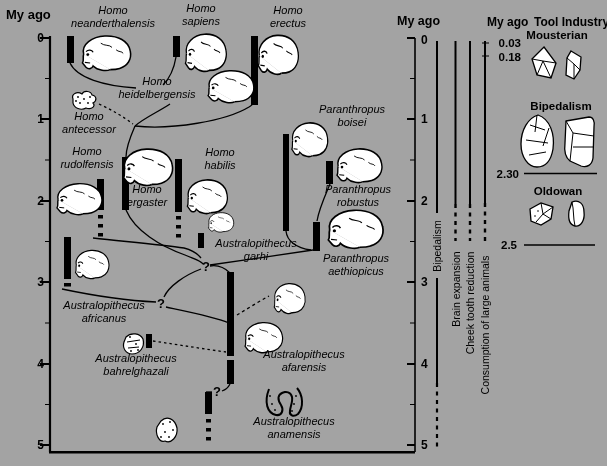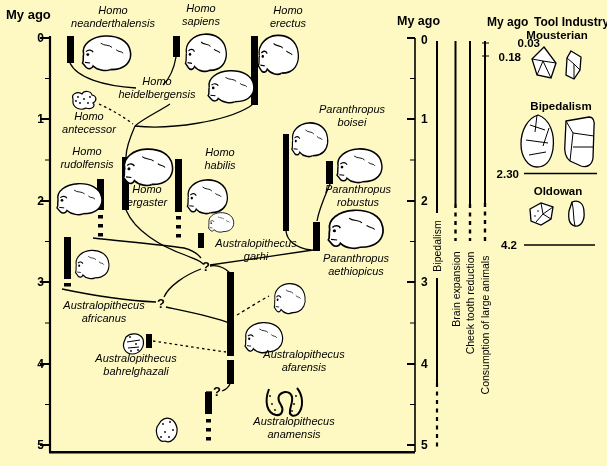--- a/index.html
+++ b/index.html
@@ -1,16 +1,16 @@
 <!DOCTYPE html>
 <html><head>
 <meta charset="utf-8">
 <style>
   html,body{margin:0;padding:0;background:#fff;}
-  #stage{position:relative;width:607px;height:466px;background:#fef9c3;overflow:hidden;
+  #stage{position:relative;width:607px;height:466px;background:#a3a3a3;overflow:hidden;
          font-family:"Liberation Sans",sans-serif;color:#000;}
   #art{position:absolute;left:0;top:0;}
   .lbl{position:absolute;text-align:center;font-style:italic;font-size:11px;line-height:1.18;
        white-space:pre-line;transform:translateX(-50%);}
   .hdr{position:absolute;font-weight:bold;font-size:12.5px;white-space:nowrap;}
   .tickL{position:absolute;font-size:12px;font-weight:bold;transform:translate(-100%,-50%);}
   .tickR{position:absolute;font-size:12px;font-weight:bold;transform:translate(0,-50%);}
   .trait{position:absolute;font-size:10.5px;white-space:nowrap;
          transform:translate(-50%,-50%) rotate(-90deg);}
   .toolage{position:absolute;font-size:11.5px;font-weight:bold;transform:translate(-100%,-50%);}
@@ -267,24 +267,24 @@
   <div class="lbl" style="left:304px;top:348px">Australopithecus
 afarensis</div>
   <div class="lbl" style="left:294px;top:415px">Australopithecus
 anamensis</div>
 
   <div class="trait" style="left:437px;top:246px">Bipedalism</div>
   <div class="trait" style="left:456px;top:289px">Brain expansion</div>
   <div class="trait" style="left:470px;top:303px">Cheek tooth reduction</div>
   <div class="trait" style="left:485px;top:325px">Consumption of large animals</div>
 
-  <span class="toolage" style="left:540px;top:43px">0.03</span>
+  <span class="toolage" style="left:521px;top:43px">0.03</span>
   <span class="toolage" style="left:521px;top:57px">0.18</span>
   <span class="toolage" style="left:519px;top:174px">2.30</span>
-  <span class="toolage" style="left:517px;top:245px">4.2</span>
+  <span class="toolage" style="left:517px;top:245px">2.5</span>
   <div class="toolname" style="left:557px;top:29px">Mousterian</div>
   <div class="toolname" style="left:561px;top:100px">Bipedalism</div>
   <div class="toolname" style="left:558px;top:185px">Oldowan</div>
 
   <span class="qmark" style="left:206px;top:266px">?</span>
   <span class="qmark" style="left:161px;top:303px">?</span>
   <span class="qmark" style="left:217px;top:391px">?</span>
 
 </div>
 

